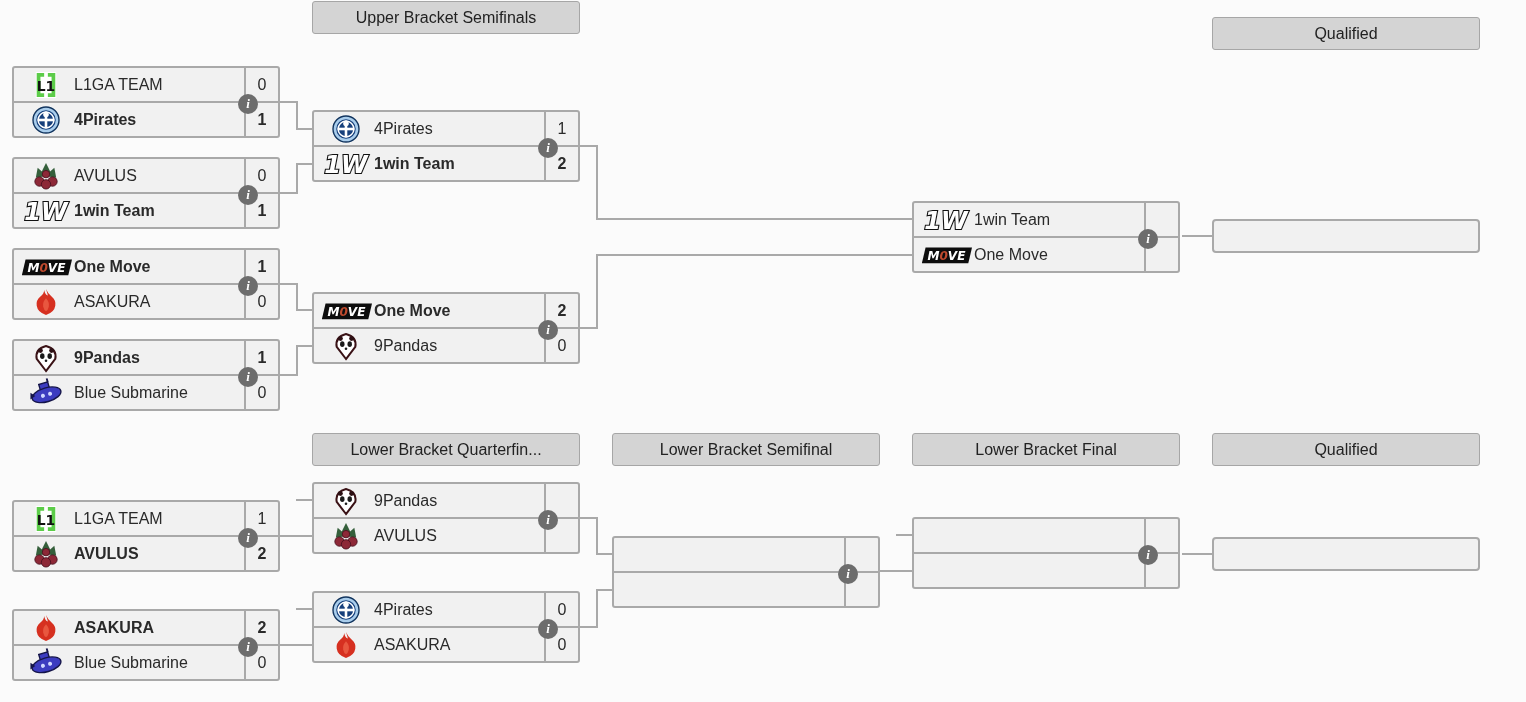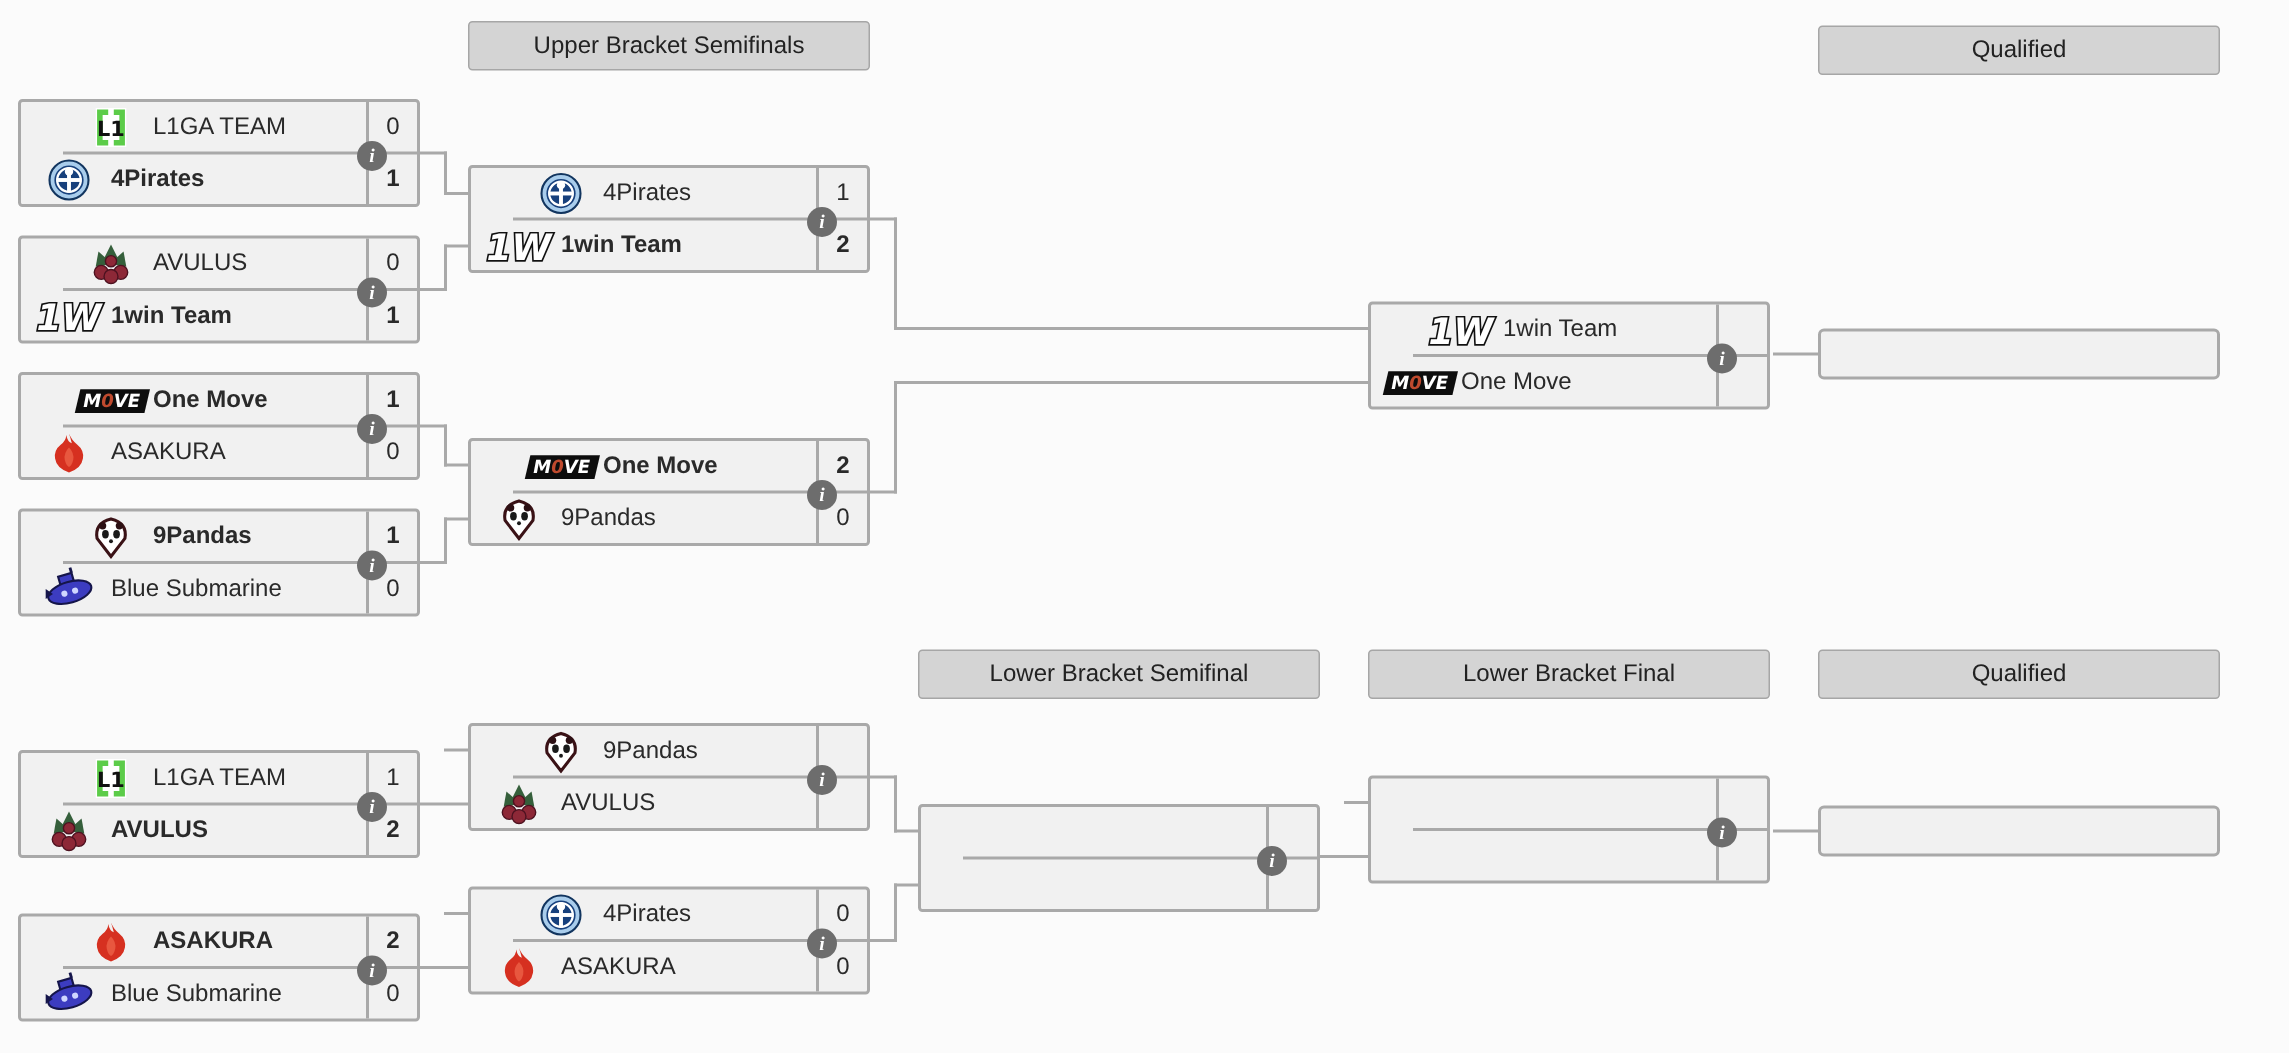--- a/index.html
+++ b/index.html
@@ -11,21 +11,21 @@
     position:absolute;width:268px;height:33px;box-sizing:border-box;
     background:#d4d4d4;border:1px solid #a6a6a6;border-radius:3px;
     display:flex;align-items:center;justify-content:center;
     font-size:16px;color:#222;white-space:nowrap;overflow:hidden;
   }
   .match{
     position:absolute;width:268px;height:72px;box-sizing:border-box;
     background:#f1f1f1;border:2px solid #a9a9a9;border-radius:3px;
   }
   .team{height:33px;display:flex;align-items:center;font-size:16px;}
-  .team.top{border-bottom:2px solid #a9a9a9;margin-left:28px;}
+  .team.top{border-bottom:2px solid #a9a9a9;}
   .logo{width:52px;height:30px;flex:0 0 auto;margin:0 2px 0 6px;}
   .logo.empty{height:30px;}
   .tname{flex:1;overflow:hidden;white-space:nowrap;cursor:pointer;}
   .tscore{
     width:32px;align-self:stretch;border-left:2px solid #a9a9a9;
     display:flex;align-items:center;justify-content:center;flex:0 0 auto;
   }
   .winner .tname,.winner .tscore{font-weight:700;}
   .info{
     position:absolute;left:224px;top:26px;width:20px;height:20px;border-radius:50%;
@@ -94,22 +94,23 @@
         <circle cx="24" cy="18" r="2.2" fill="#cfd6ff"></circle>
         <circle cx="32" cy="18" r="2.2" fill="#cfd6ff"></circle>
         <line x1="33" y1="5" x2="33" y2="1" stroke="#15154a" stroke-width="2"></line>
       </g>
     </symbol>
   </defs>
 </svg>
 
 <div class="bracket">
 
-  <div class="hdr" style="left:312px;top:14px">Upper Bracket Semifinals</div>
+  <div class="hdr" style="left:312px;top:1px">Upper Bracket Semifinals</div>
   <div class="hdr" style="left:1212px;top:17px">Qualified</div>
+  <div class="hdr" style="left:312px;top:433px">Lower Bracket Quarterfin...</div>
   <div class="hdr" style="left:912px;top:433px">Lower Bracket Final</div>
   <div class="hdr" style="left:612px;top:433px">Lower Bracket Semifinal</div>
   <div class="hdr" style="left:1212px;top:433px">Qualified</div>
 
   <div class="match" style="left:12px;top:66px">
     <div class="team top">
       <svg class="logo" viewBox="0 0 56 32">
           <use href="#sym-l1ga"></use>
         </svg>
       <span class="tname">L1GA TEAM</span>

